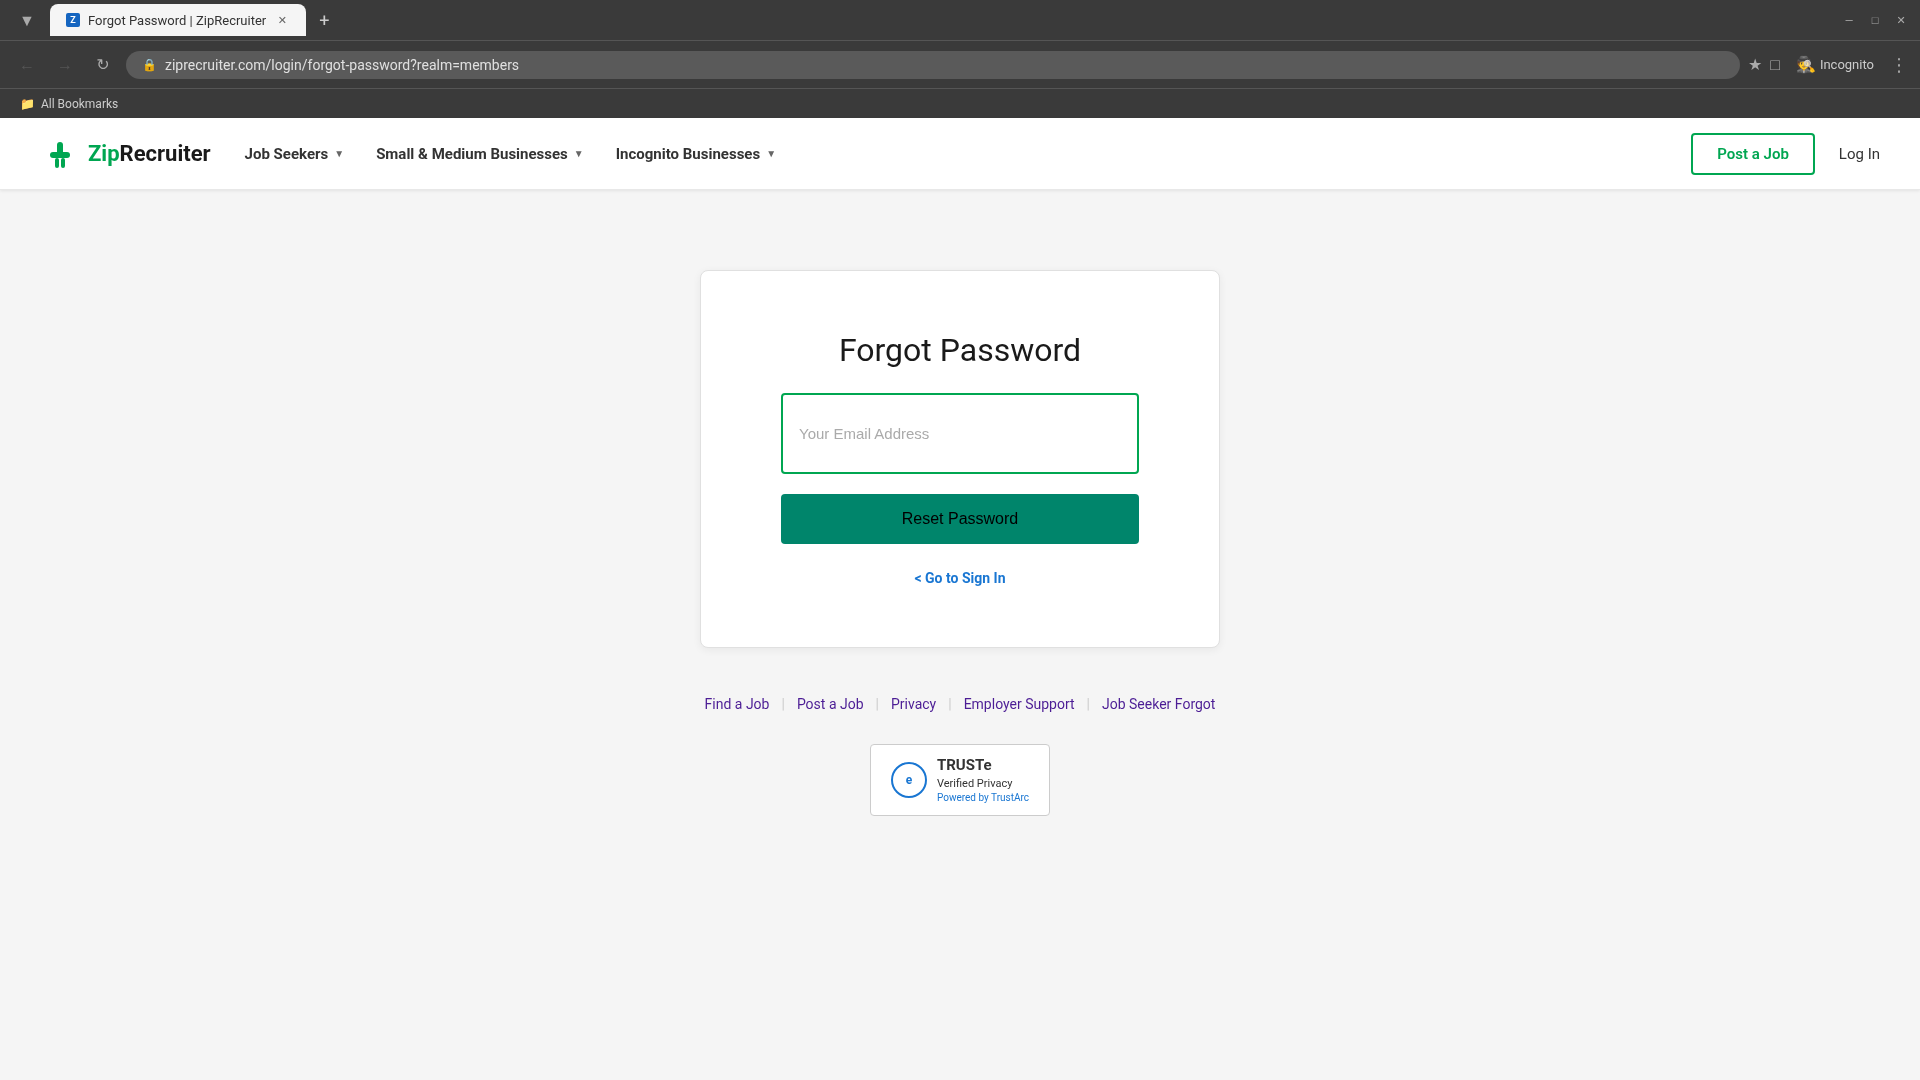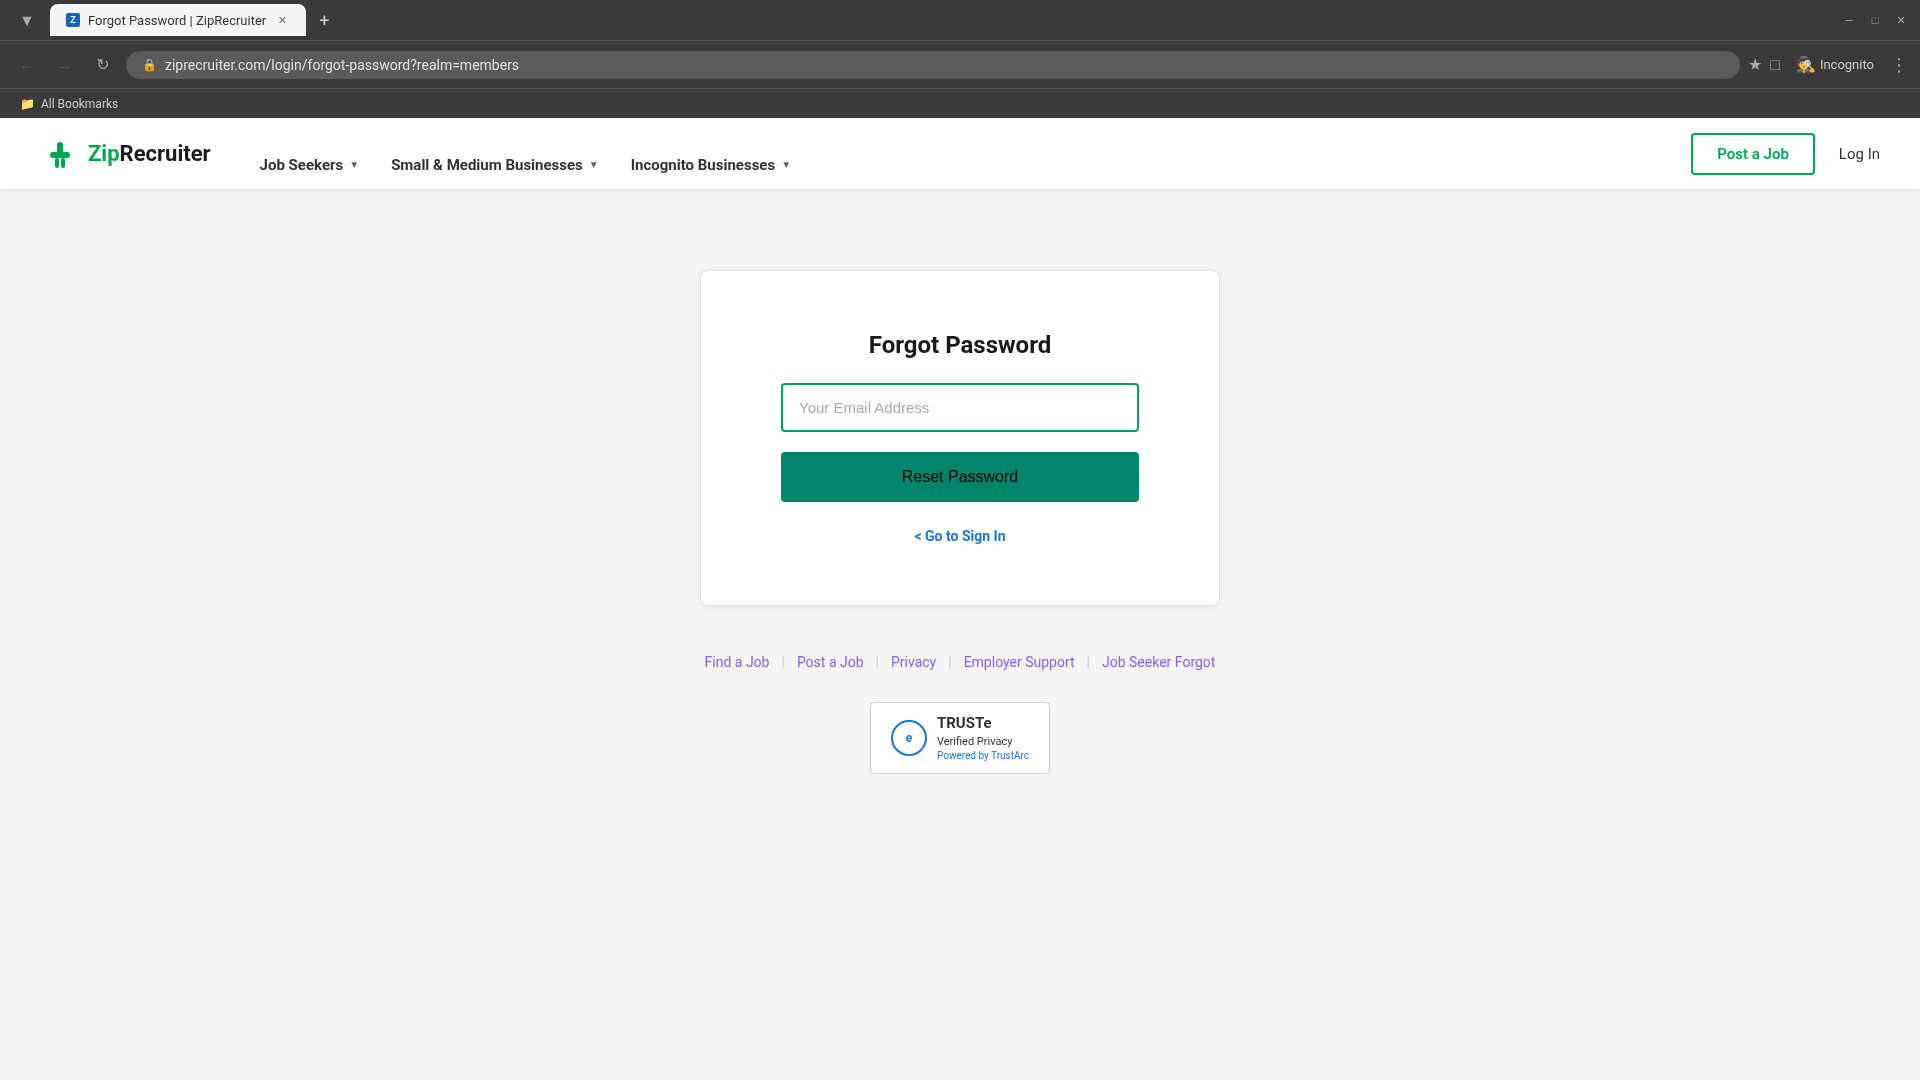--- a/index.html
+++ b/index.html
@@ -193,22 +193,22 @@
       padding: 0 40px;
       height: 72px;
       display: flex;
       align-items: center;
       justify-content: space-between;
       box-shadow: 0 1px 3px rgba(0,0,0,0.08);
     }
 
     .navbar-left {
       display: flex;
-      align-items: flex-end;
-      gap: 49px;
+      align-items: center;
+      gap: 34px;
     }
 
     .logo {
       display: flex;
       align-items: center;
       gap: 8px;
       text-decoration: none;
     }
 
     .logo-icon {
@@ -285,36 +285,36 @@
       background: #ffffff;
       border-radius: 8px;
       border: 1px solid #e0e0e0;
       padding: 60px 80px;
       width: 520px;
       text-align: center;
       box-shadow: 0 2px 8px rgba(0,0,0,0.06);
     }
 
     .forgot-title {
-      font-size: 24px;
-      font-weight: 700;
+      font-size: 32px;
+      font-weight: 400;
       color: #1a1a1a;
       margin-bottom: 24px;
     }
 
     .forgot-description {
       font-size: 15px;
       color: #444;
       line-height: 1.6;
       margin-bottom: 32px;
     }
 
     .email-input {
       width: 100%;
-      padding: 14px 16px;
+      padding: 30px 16px;
       border: 2px solid #00a651;
       border-radius: 4px;
       font-size: 15px;
       color: #333;
       outline: none;
       margin-bottom: 20px;
     }
 
     .email-input::placeholder {
       color: #aaa;
@@ -346,21 +346,21 @@
       display: flex;
       align-items: center;
       gap: 12px;
       margin-top: 48px;
       flex-wrap: wrap;
       justify-content: center;
     }
 
     .footer-link {
       font-size: 14px;
-      color: #8b5cf6;
+      color: #4c1d95;
       text-decoration: none;
       cursor: pointer;
     }
 
     .footer-sep {
       color: #ccc;
       font-size: 14px;
     }
 
     

